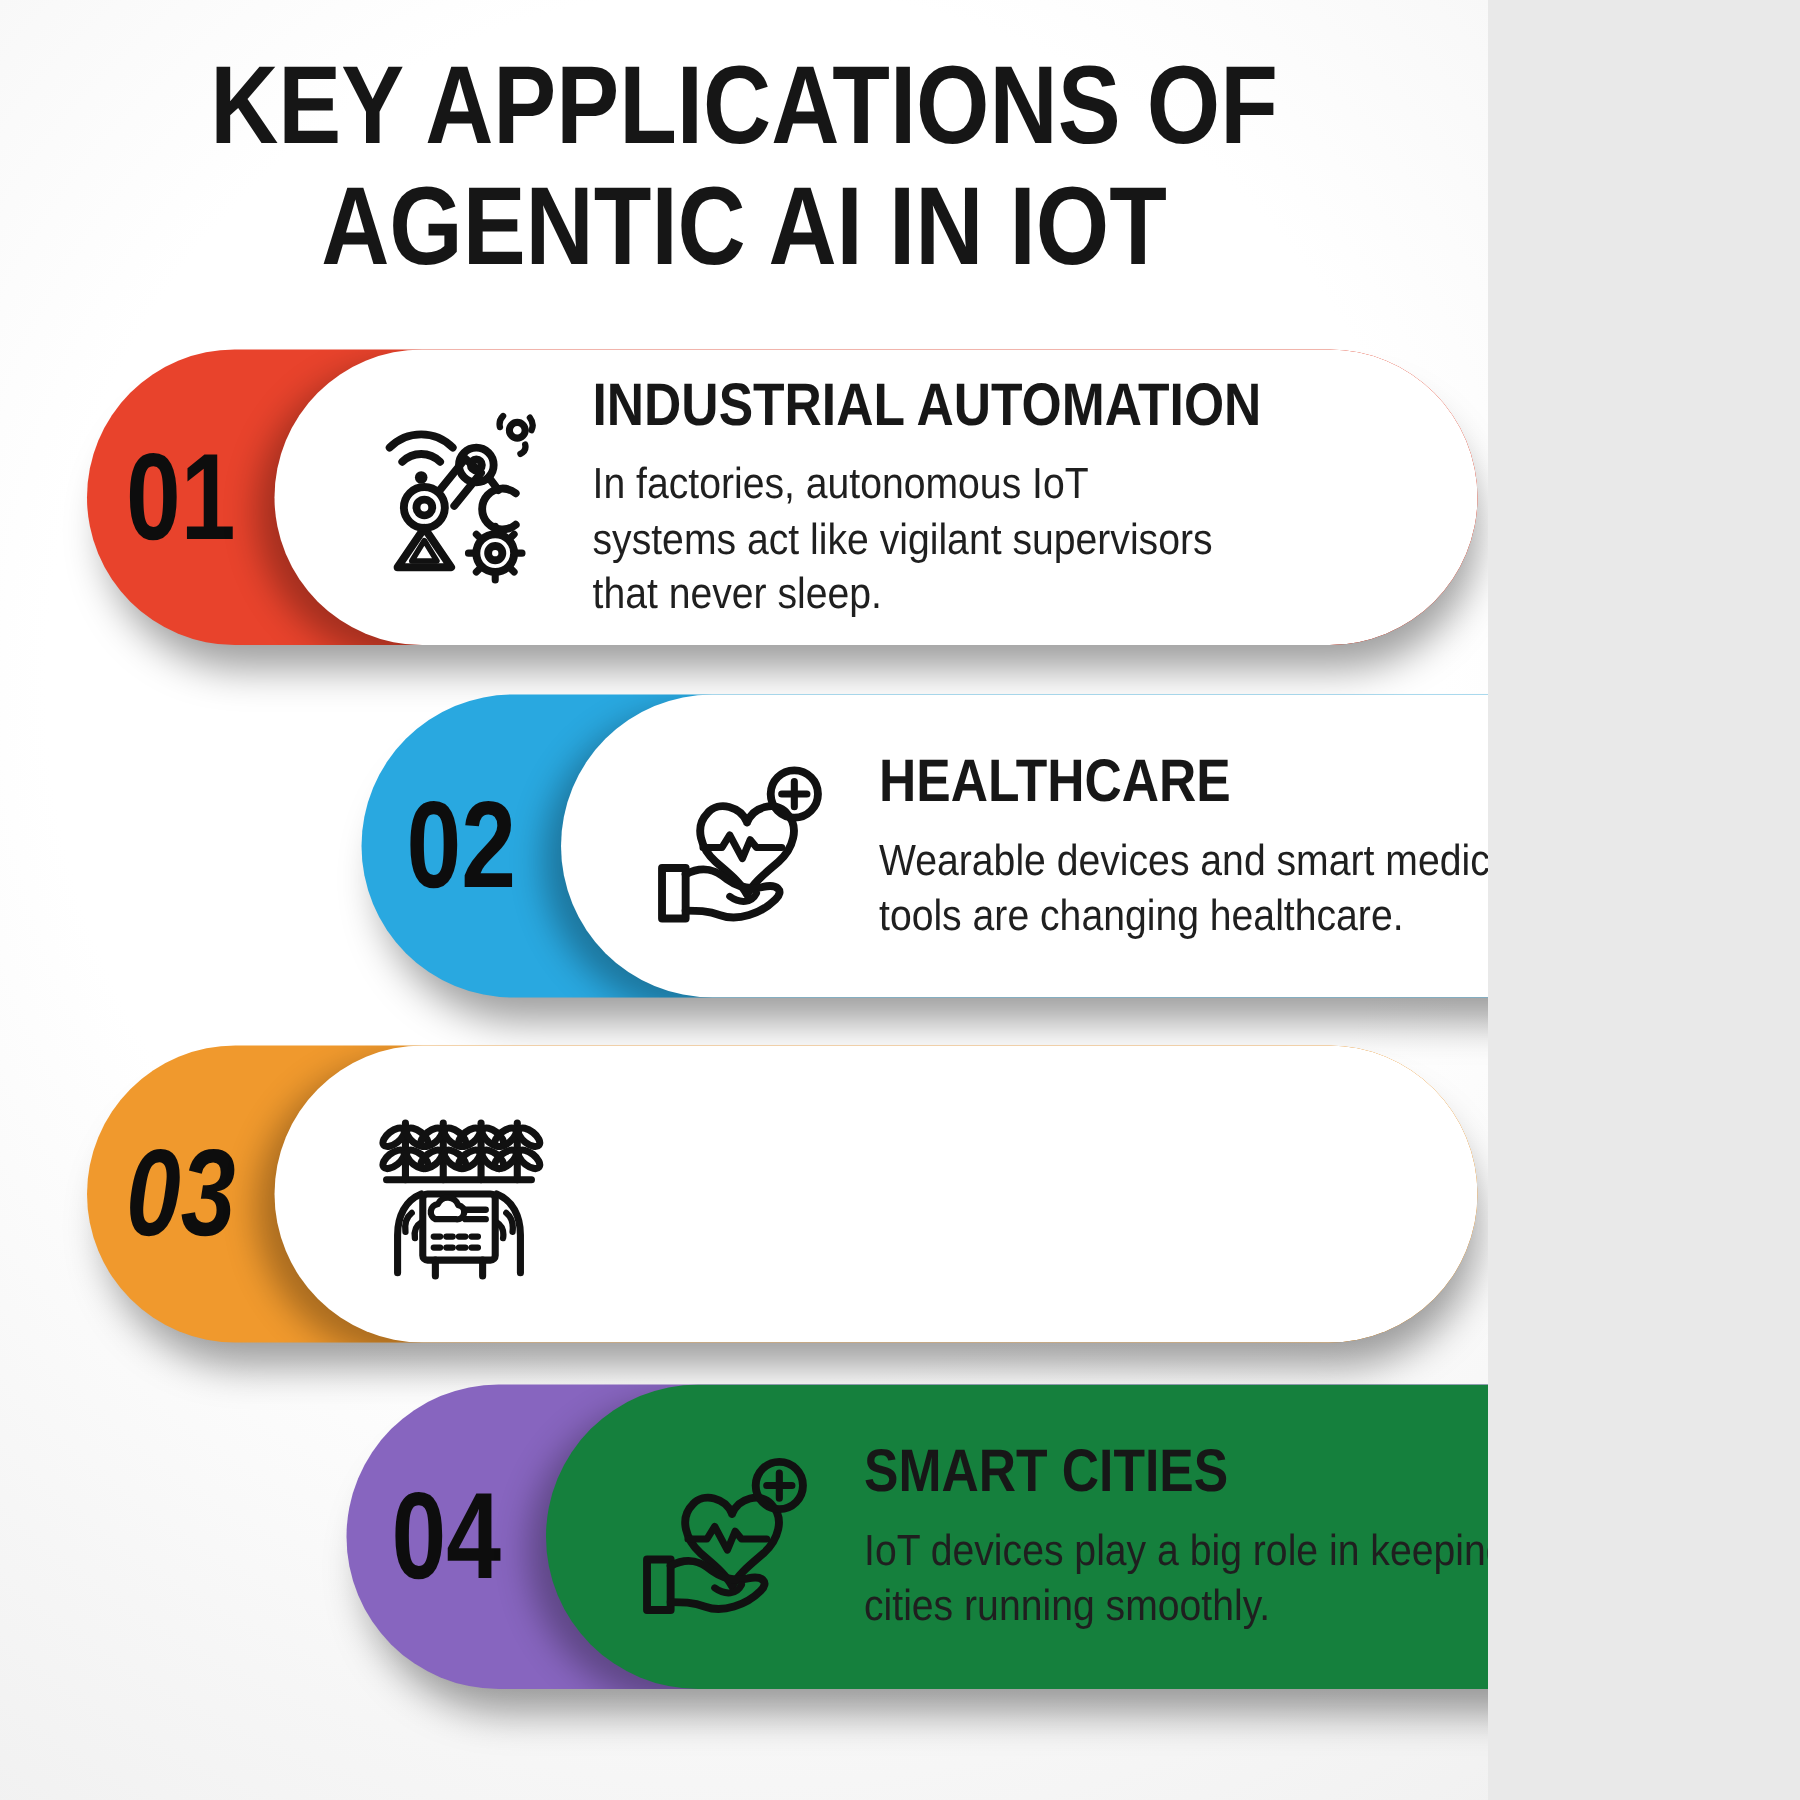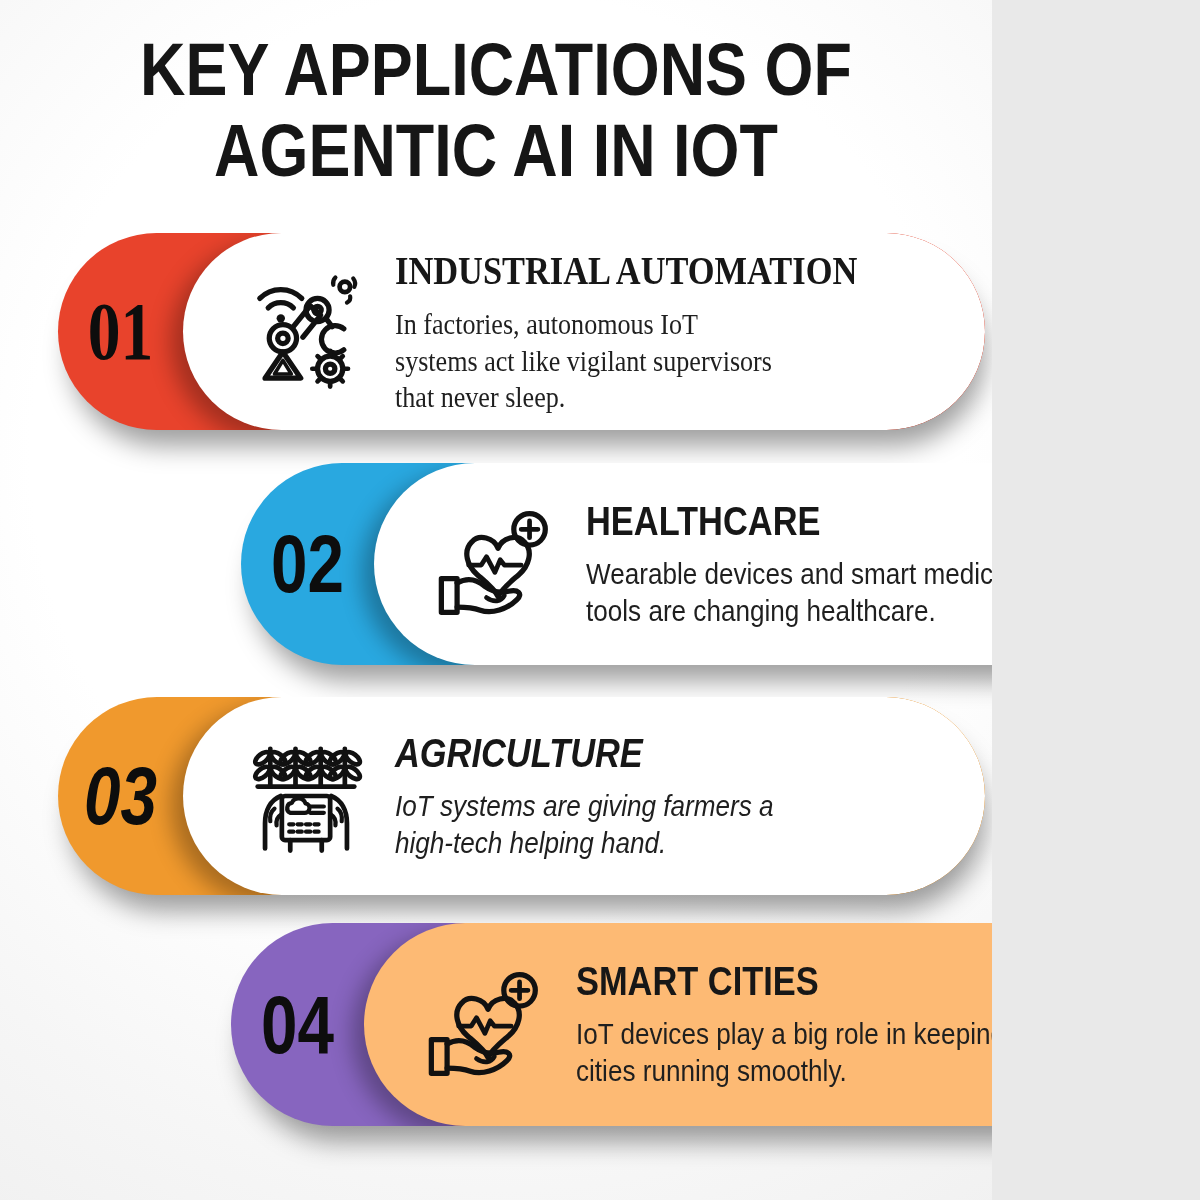--- a/index.html
+++ b/index.html
@@ -55,21 +55,21 @@
 </head>
 <body>
 
 <div class="canvas">
 
   <h1 class="page-title">
     <span class="tl">KEY APPLICATIONS OF</span>
     <span class="tl">AGENTIC AI IN IOT</span>
   </h1>
 
-  <section class="row row1" style="background-color: rgb(232, 67, 44); font-family: Liberation Serif, serif;">
+  <section class="row row1" style="background-color: rgb(232, 67, 44);">
     <div class="pill-clip">
       <div class="num">01</div>
       <div class="card" style="background-color: rgb(255, 255, 255);">
         <div class="icon" style="color: rgb(17, 17, 17);">
           <svg viewBox="0 0 120 120" fill="none" stroke="currentColor" stroke-width="5" stroke-linecap="round" stroke-linejoin="round">
             <circle cx="36" cy="47" r="4" fill="currentColor" stroke="none"></circle>
             <path d="M 24 37 A 17 17 0 0 1 48 37"></path>
             <path d="M 16 28 A 28 28 0 0 1 56 28"></path>
             <path d="M 38 79 L 55 104 L 21 104 Z"></path>
             <path d="M 38 87 L 46 100 L 30 100 Z" stroke-width="3.5"></path>
@@ -161,33 +161,28 @@
             <path d="M 64 70 H 77 M 64 76 H 77" stroke-width="4"></path>
             <path d="M 44 87 H 48 M 52 87 H 56 M 60 87 H 64 M 68 87 H 72" stroke-width="4"></path>
             <path d="M 44 94 H 48 M 52 94 H 56 M 60 94 H 64 M 68 94 H 72" stroke-width="4"></path>
             <path d="M 36 60 C 26 64 21 74 21 86 V 110"></path>
             <path d="M 30 72 q -5 4 -4 12 M 36 78 q -5 3 -4 10" stroke-width="4"></path>
             <path d="M 84 60 C 94 64 99 74 99 86 V 110"></path>
             <path d="M 90 72 q 5 4 4 12 M 84 78 q 5 3 4 10" stroke-width="4"></path>
             <path d="M 45 102 V 112 M 75 102 V 112"></path>
           </svg>
         </div>
-        <div class="text">
-          <h2>AGRICULTURE</h2>
-          <p>IoT systems are giving farmers a
-high-tech helping hand.</p>
-        </div>
       </div>
     </div>
   </section>
 
   <section class="row row4" style="background-color: rgb(135, 101, 191);">
     <div class="pill-clip">
       <div class="num">04</div>
-      <div class="card" style="background-color: #fdba74;">
+      <div class="card" style="background-color: #15803d;">
         <div class="icon" style="color: rgb(17, 17, 17);">
           <svg viewBox="0 0 120 120" fill="none" stroke="currentColor" stroke-width="5" stroke-linecap="round" stroke-linejoin="round">
             <path d="M 61 45 C 57 35 43 31 36 39 C 27 48 32 62 41 70 C 49 77 57 83 61 91 C 65 83 73 77 81 70 C 90 62 95 48 86 39 C 79 31 65 35 61 45"></path>
             <path d="M 33 61 H 45 L 50 53 L 58 68 L 63 56 L 67 61 H 83" stroke-width="4.5"></path>
             <circle cx="91" cy="27" r="15"></circle>
             <path d="M 91 19 V 35 M 83 27 H 99" stroke-width="4.5"></path>
             <rect x="7" y="74" width="15" height="32"></rect>
             <path d="M 22 78 C 33 72 41 75 48 81 C 55 86 63 88 71 86 C 80 84 85 88 79 94 C 70 103 55 108 44 104 C 36 101 29 101 22 101"></path>
             <path d="M 50 92 C 57 97 64 96 67 90" stroke-width="4.5"></path>
           </svg>

